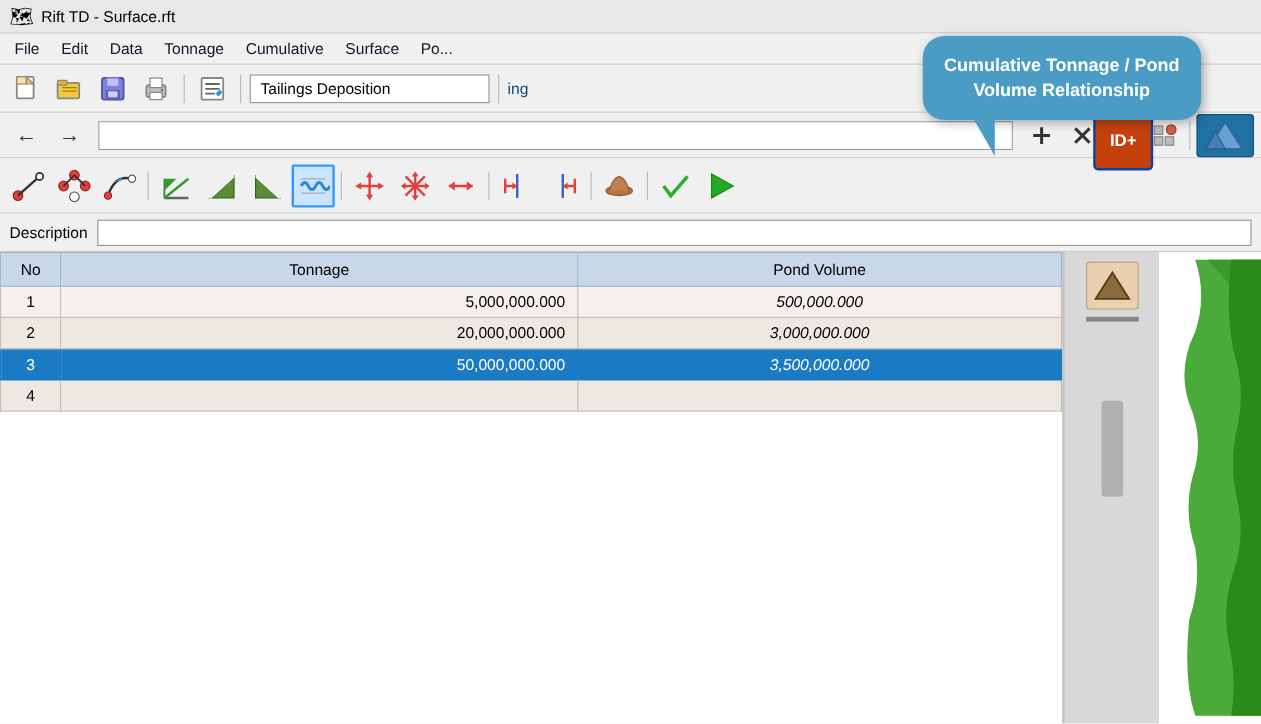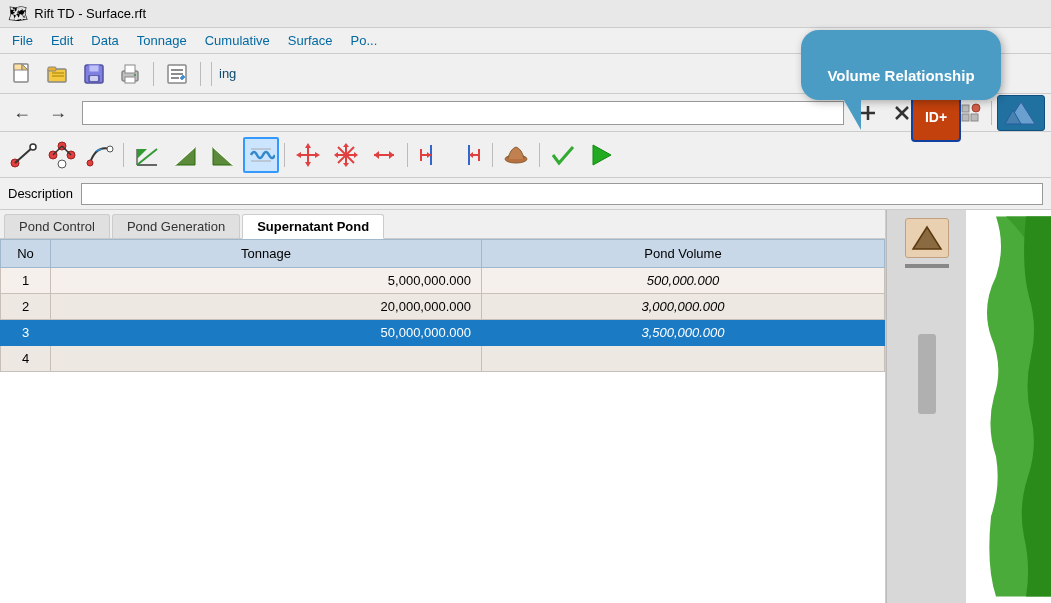--- a/index.html
+++ b/index.html
@@ -25,21 +25,21 @@
       display: flex;
       align-items: center;
       padding: 2px 4px;
       height: 26px;
       gap: 2px;
     }
     .menu-item {
       padding: 2px 8px;
       cursor: pointer;
       font-size: 13px;
-      color: #0369a1;
+      color: #0f172a;
       border-radius: 2px;
     }
 
     
     .toolbar1 {
       background: #f0f0f0;
       border-bottom: 1px solid #ccc;
       display: flex;
       align-items: center;
       padding: 3px 6px;
@@ -352,20 +352,21 @@
     <svg width="24" height="24" viewBox="0 0 24 24">
       <rect x="3" y="3" width="18" height="18" fill="white" stroke="#888" stroke-width="1.5" rx="1"></rect>
       <line x1="6" y1="8" x2="18" y2="8" stroke="#666" stroke-width="1.5"></line>
       <line x1="6" y1="12" x2="18" y2="12" stroke="#666" stroke-width="1.5"></line>
       <line x1="6" y1="16" x2="14" y2="16" stroke="#666" stroke-width="1.5"></line>
       <path d="M15 16 L18 13 L20 15 L17 18 Z" fill="#3a8fd8" stroke="#1a6fb8" stroke-width="0.5"></path>
     </svg>
   </div>
   <div class="tb-sep"></div>
 
+  <div class="doc-name-box">Tailings Deposition</div>
   <div class="tb-sep"></div>
 
   <span style="font-size:13px; color:#0c4a6e;">ing</span>
 </div>
 
 <div class="toolbar2">
   <span class="nav-btn">←</span>
   <span class="nav-btn">→</span>
   <div class="address-box">
     <input type="text" style="width: 100%; height: 100%; border: none; outline: none; padding: 0px 4px; font-size: 13px;">
@@ -547,25 +548,20 @@
 
 <div class="description-row">
   <span class="description-label">Description</span>
   <input type="text" class="description-input" style="">
 </div>
 
 <div class="main-area">
 
   <div class="left-panel">
 
-    <div class="tabs">
-      <div class="tab">Pond Control</div>
-      <div class="tab">Pond Generation</div>
-      <div class="tab active">Supernatant Pond</div>
-    </div>
 
     <div style="overflow:auto; flex:1;">
       <table class="data-table">
         <thead>
           <tr>
             <th>No</th>
             <th>Tonnage</th>
             <th>Pond Volume</th>
           </tr>
         </thead>
@@ -613,21 +609,21 @@
 
       <path d="M30,0 L85,0 L85,380 L30,380 Q20,350 25,300 Q35,270 30,240 Q20,210 28,180 Q38,150 25,120 Q15,90 30,60 Q40,30 30,0Z" fill="#4aaa3a"></path>
       <path d="M40,0 L85,0 L85,200 Q75,180 70,160 Q65,130 72,100 Q80,70 70,40 Q60,20 40,0Z" fill="#3a9a2a"></path>
 
       <path d="M60,0 L85,0 L85,380 L60,380 Q65,350 58,320 Q52,290 62,260 Q72,230 65,200 Q58,170 65,140 Q72,110 63,80 Q55,50 60,0Z" fill="#2a8a1a"></path>
     </svg>
   </div>
 </div>
 
 <div class="callout">
-  <br>
+  <span>Cumulative Tonnage / Pond</span><br>
   <span>Volume Relationship</span>
 </div>
 
 <div style="position:absolute; top:92px; right:90px; display:flex; flex-direction:column; gap:3px; z-index:50;">
   <div style="width:50px; height:50px; background:#c2410c; border:2px solid #1040a0; border-radius:4px; display:flex; flex-direction:column; align-items:center; justify-content:center; cursor:pointer; color:white; font-weight:bold; font-size:14px; line-height:1;">
     <span>ID+</span>
   </div>
 </div>
 
 </body></html>

